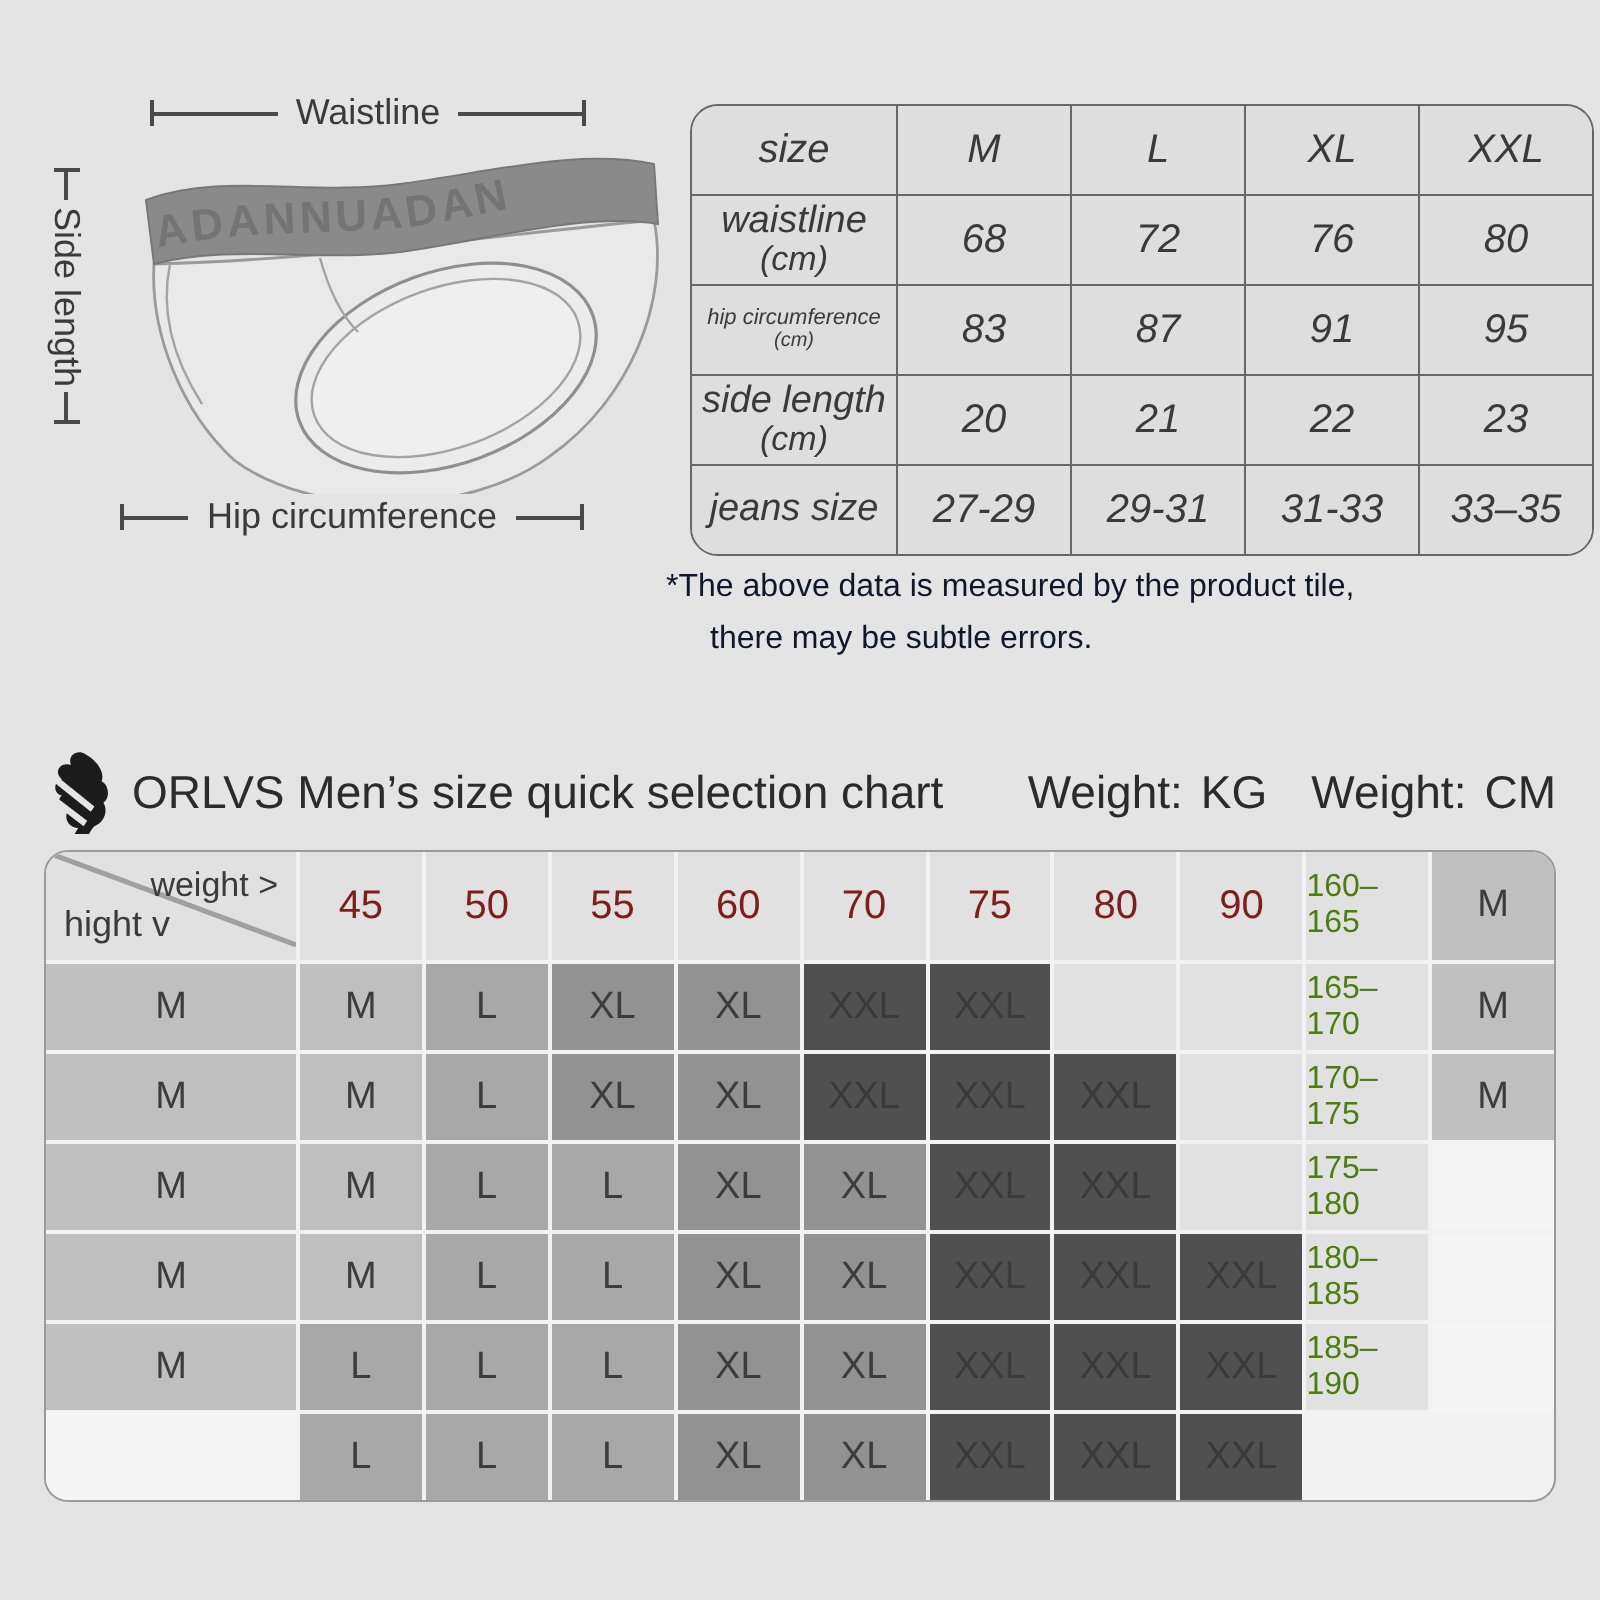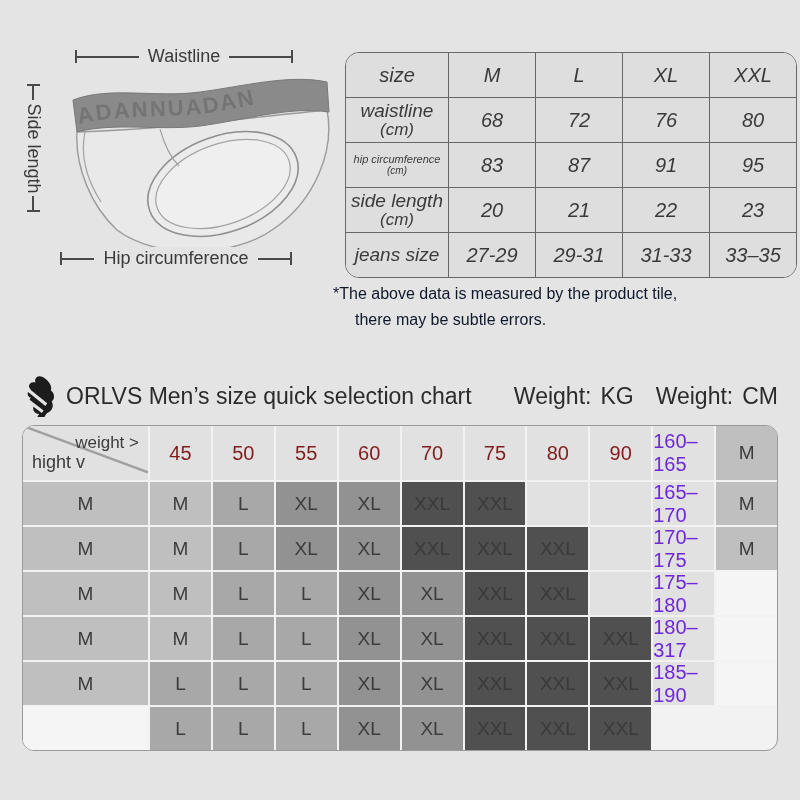--- a/index.html
+++ b/index.html
@@ -41,21 +41,21 @@
   .chart-title{font-size:23px;color:#2b2b2b;white-space:nowrap;}
   .units{margin-left:auto;display:flex;align-items:center;gap:22px;font-size:23px;color:#2b2b2b;}
   .units .pair{display:flex;align-items:center;gap:9px;white-space:nowrap;}
 
   
   .selection-grid{position:absolute;left:22px;top:425px;width:754px;display:grid;
     grid-template-columns:125px repeat(10,1fr);grid-template-rows:54px;grid-auto-rows:43px;
     gap:2px;background:#f2f2f2;border:1px solid #9a9a9a;border-radius:12px;overflow:hidden;}
   .gcell{display:flex;align-items:center;justify-content:center;background:#e1e1e1;color:#3b3b3b;font-size:19px;}
   .ghead{font-size:20px;color:#7f1d1d;}
-  .glabel{font-size:20px;color:#6d28d9;}
+  .glabel{font-size:16px;color:#4d7c0f;}
   .gcorner{position:relative;background:#e1e1e1;}
   .gcorner svg{position:absolute;inset:0;width:100%;height:100%;}
   .c-top{position:absolute;top:7px;right:9px;font-size:17px;color:#3b3b3b;}
   .c-bot{position:absolute;bottom:7px;left:9px;font-size:18px;color:#3b3b3b;}
   .gsize{color:#3c3c3c;}
   .sz-xxl{color:#3a3a3a;}
   .gempty.bright{background:#f5f5f5;}
 </style>
 </head>
 <body>
@@ -239,21 +239,21 @@
       <div class="gcell gempty bright"></div>
       <div class="gcell gsize sz-m" style="background: rgb(191, 191, 191);">M</div>
       <div class="gcell gsize sz-m" style="background: rgb(191, 191, 191);">M</div>
       <div class="gcell gsize sz-l" style="background: rgb(168, 168, 168);">L</div>
       <div class="gcell gsize sz-l" style="background: rgb(168, 168, 168);">L</div>
       <div class="gcell gsize sz-xl" style="background: rgb(146, 146, 146);">XL</div>
       <div class="gcell gsize sz-xl" style="background: rgb(146, 146, 146);">XL</div>
       <div class="gcell gsize sz-xxl" style="background: rgb(80, 80, 80);">XXL</div>
       <div class="gcell gsize sz-xxl" style="background: rgb(80, 80, 80);">XXL</div>
       <div class="gcell gsize sz-xxl" style="background: rgb(80, 80, 80);">XXL</div>
-      <div class="gcell glabel">180–317</div>
+      <div class="gcell glabel">180–185</div>
       <div class="gcell gempty bright"></div>
       <div class="gcell gsize sz-m" style="background: rgb(191, 191, 191);">M</div>
       <div class="gcell gsize sz-l" style="background: rgb(168, 168, 168);">L</div>
       <div class="gcell gsize sz-l" style="background: rgb(168, 168, 168);">L</div>
       <div class="gcell gsize sz-l" style="background: rgb(168, 168, 168);">L</div>
       <div class="gcell gsize sz-xl" style="background: rgb(146, 146, 146);">XL</div>
       <div class="gcell gsize sz-xl" style="background: rgb(146, 146, 146);">XL</div>
       <div class="gcell gsize sz-xxl" style="background: rgb(80, 80, 80);">XXL</div>
       <div class="gcell gsize sz-xxl" style="background: rgb(80, 80, 80);">XXL</div>
       <div class="gcell gsize sz-xxl" style="background: rgb(80, 80, 80);">XXL</div>

